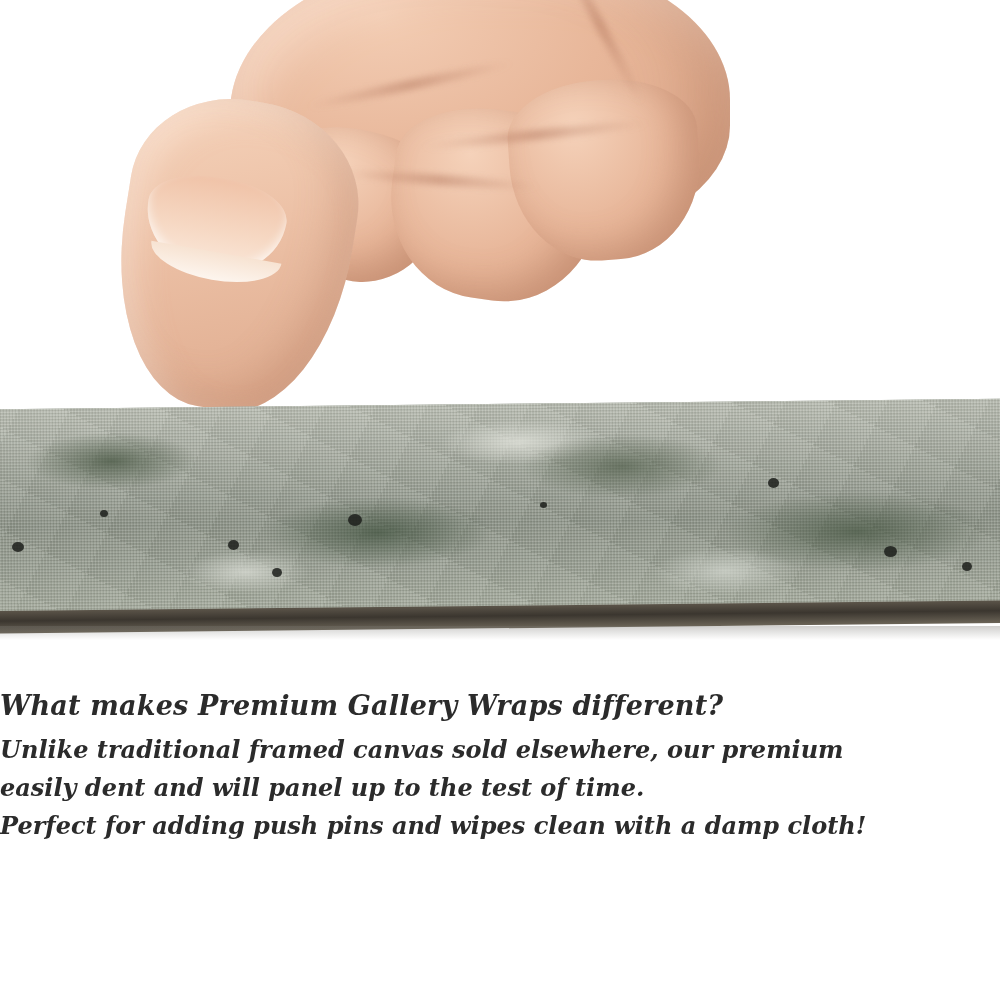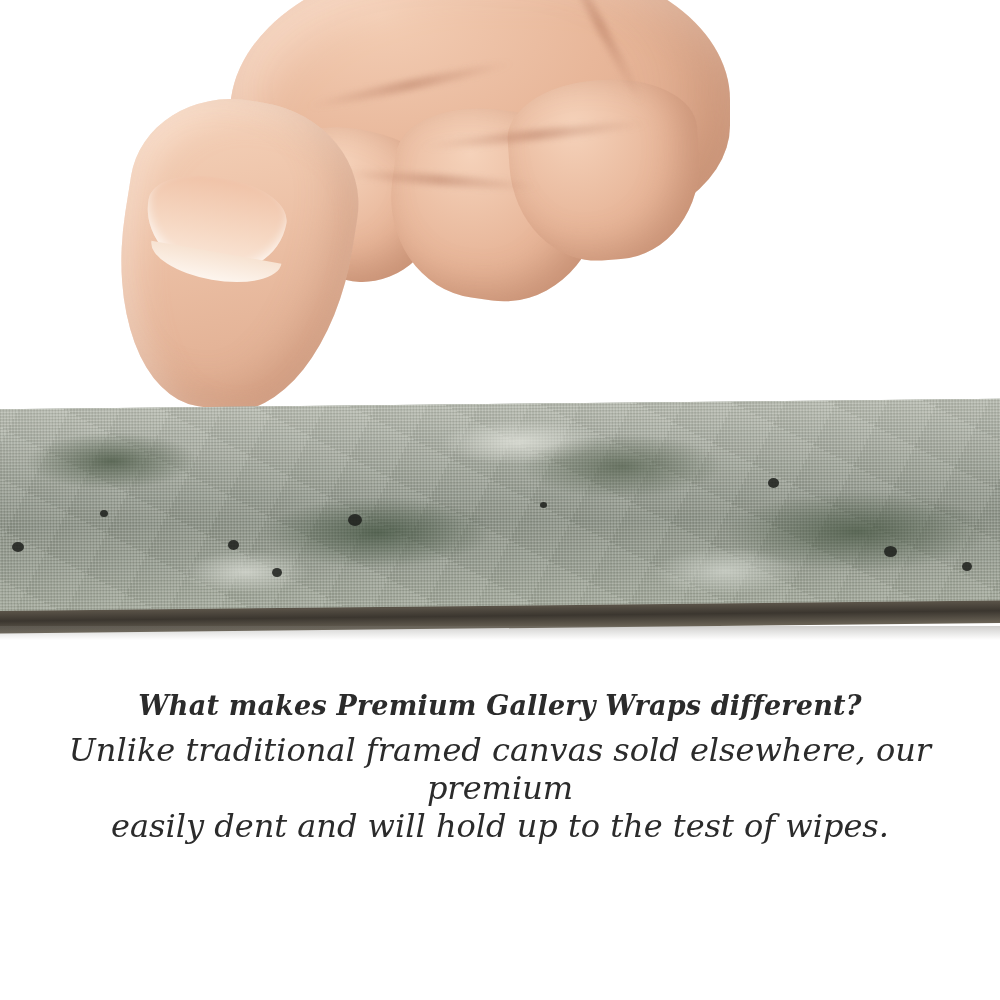--- a/index.html
+++ b/index.html
@@ -160,35 +160,34 @@
     height: 14px;
     background: linear-gradient(180deg, rgba(120,118,112,0.35), rgba(255,255,255,0));
   }
 
   
   .caption {
     position: absolute;
     left: 0;
     top: 690px;
     width: 1000px;
-    text-align: center;
     color: #2b2b2b;
     font-family: "DejaVu Serif", serif;
     font-style: italic;
   }
   .cap-head {
     font-size: 27px;
     font-weight: 700;
     letter-spacing: 0.2px;
     margin-bottom: 10px;
   }
   .cap-line {
-    font-size: 32px;
+    font-size: 24px;
     line-height: 38px;
-    font-weight: 400;
+    font-weight: 700;
   }
 </style>
 </head>
 <body>
 
 <div class="page">
 
   <div class="photo">
 
     <div class="hand">
@@ -218,16 +217,17 @@
       <div class="speck" style="left:540px; top:96px; width:7px; height:6px;"></div>
       <div class="wrap-edge"></div>
       <div class="wrap-shadow"></div>
     </div>
 
   </div>
 
   <div class="caption">
     <div class="cap-head">What makes Premium Gallery Wraps different?</div>
     <div class="cap-line">Unlike traditional framed canvas sold elsewhere, our premium</div>
-    <div class="cap-line">easily dent and will hold up to the test of wipes.</div>
+    <div class="cap-line">easily dent and will panel up to the test of time.</div>
+    <div class="cap-line">Perfect for adding push pins and wipes clean with a damp cloth!</div>
   </div>
 
 </div>
 
 </body></html>

